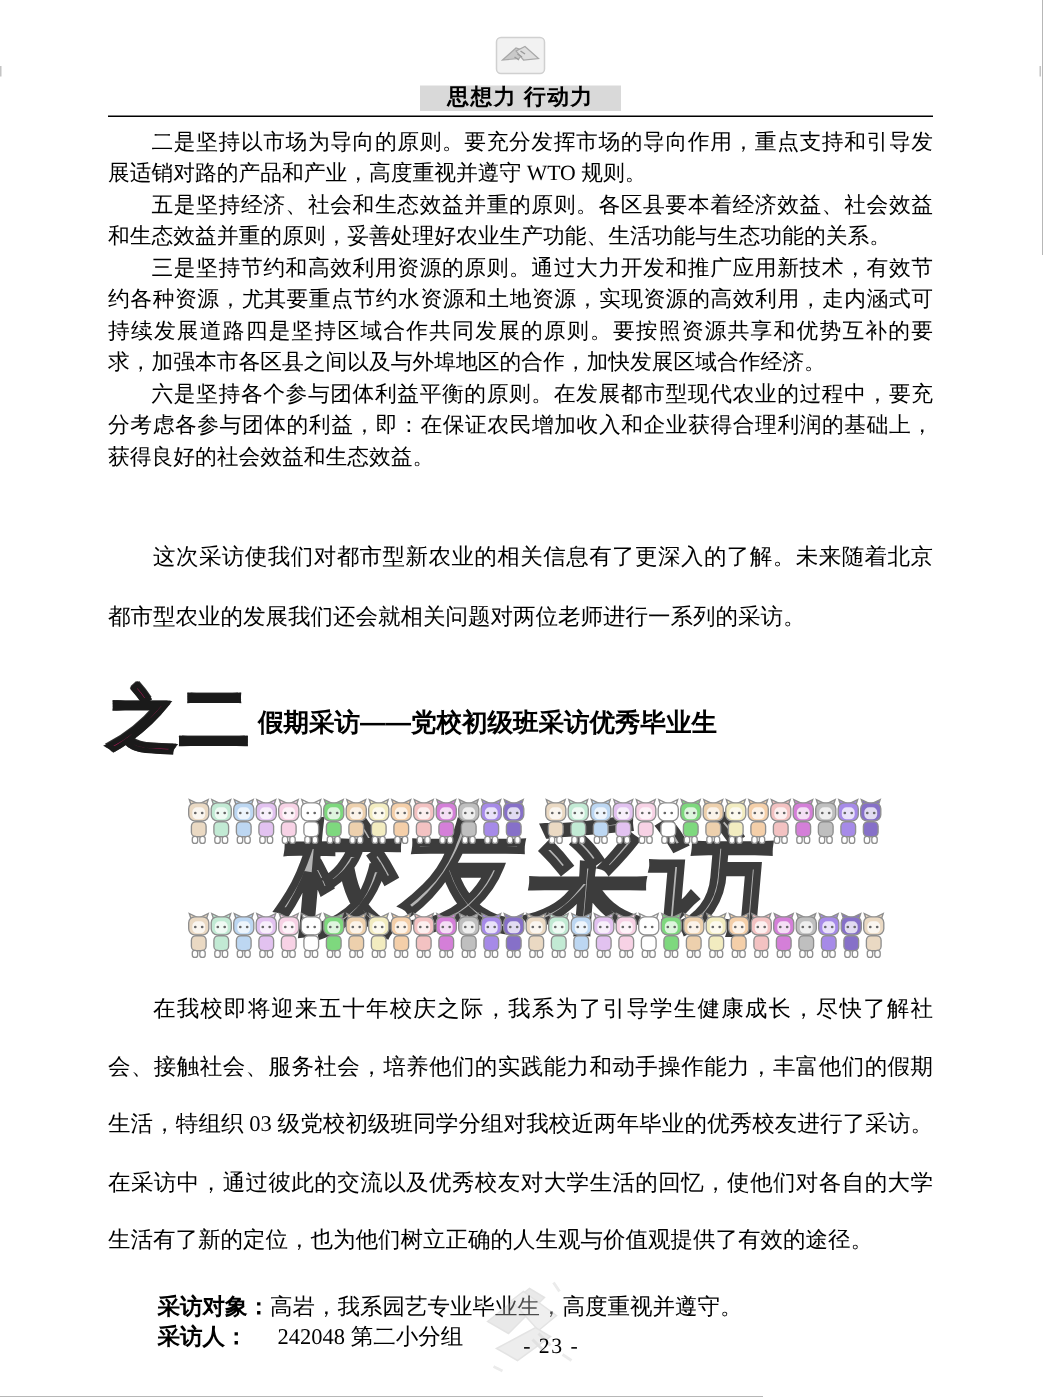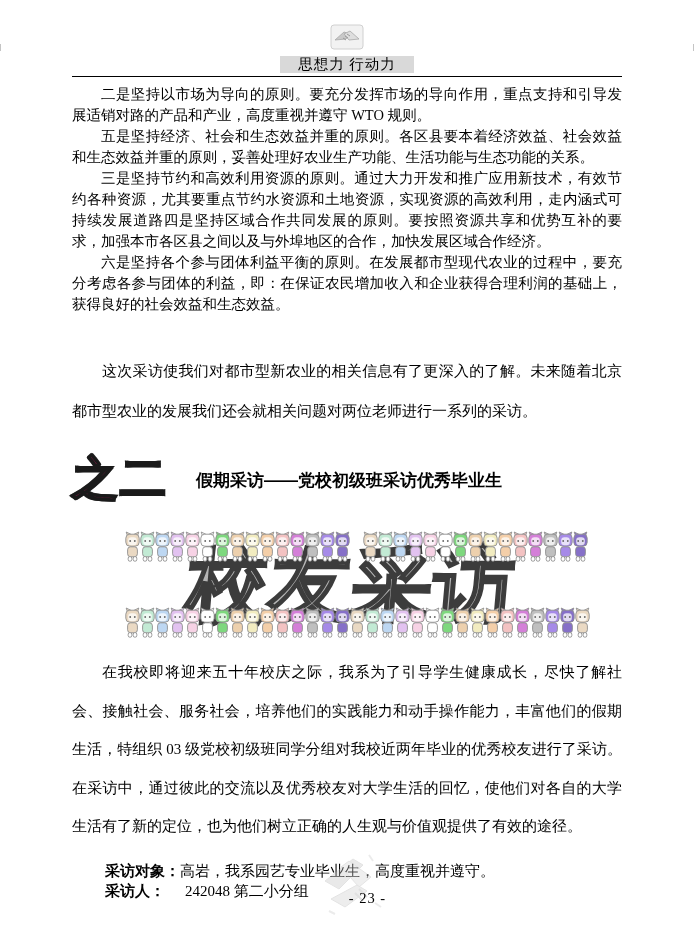--- a/index.html
+++ b/index.html
@@ -12,21 +12,21 @@
     color:#000;
     overflow:hidden;
   }
   .content{position:absolute;left:72px;width:550px;top:0;}
   
   .hdr{margin-top:24px;text-align:center;}
   .hdr-logo{display:inline-block;width:34px;height:26px;}
   .hdr-title{display:block;margin-top:1px;}
   .hdr-title span{
     display:inline-block;background:#d9d9d9;
-    font-size:14.5px;letter-spacing:1px;padding:0 18px;line-height:17px;
+    font-size:14.5px;letter-spacing:1px;padding:0 18px;line-height:17px;font-weight:bold;
   }
   .hdr-rule{border:none;border-top:1.6px solid #000;margin:3px 0 0 0;}
   .tick{position:absolute;width:1px;height:7px;background:#c4c4c4;top:44px;}
   .tick.l{left:0px;} .tick.r{right:1px;}
   
   .bodytext{margin-top:7px;}
   .para{
     font-size:14.5px;line-height:21px;margin:0;
     text-align:justify;text-indent:2em;
   }
@@ -38,21 +38,21 @@
   .sect{margin-top:24px;display:flex;align-items:flex-end;}
   .sect-num{
     font-family:"Liberation Sans","DejaVu Sans",sans-serif;
     font-size:46px;font-weight:bold;line-height:46px;
     color:#be185d;-webkit-text-stroke:2px #1a1a1a;
     text-shadow:-1px -1px 0 #333,1px -1px 0 #333,-1px 1px 0 #333,1px 1px 0 #333;
     letter-spacing:2px;
   }
   .sect-title{
     font-family:"Liberation Sans","DejaVu Sans",sans-serif;
-    font-size:17px;font-weight:bold;margin-left:28px;margin-bottom:9px;
+    font-size:17px;font-weight:bold;margin-left:4px;margin-bottom:9px;
   }
   
   .banner{position:relative;height:108px;margin-top:30px;margin-left:53px;width:480px;}
   .icon-row{position:absolute;left:0;right:0;display:flex;z-index:3;}
   .icon-row.top{top:0;}
   .icon-row.bottom{bottom:0;}
   .critter{width:15px;height:32px;flex:0 0 auto;display:inline-block;}
   .critter svg{display:block;width:15px;height:32px;}
   .icon-gap{width:13px;flex:0 0 auto;}
   .wordart{

